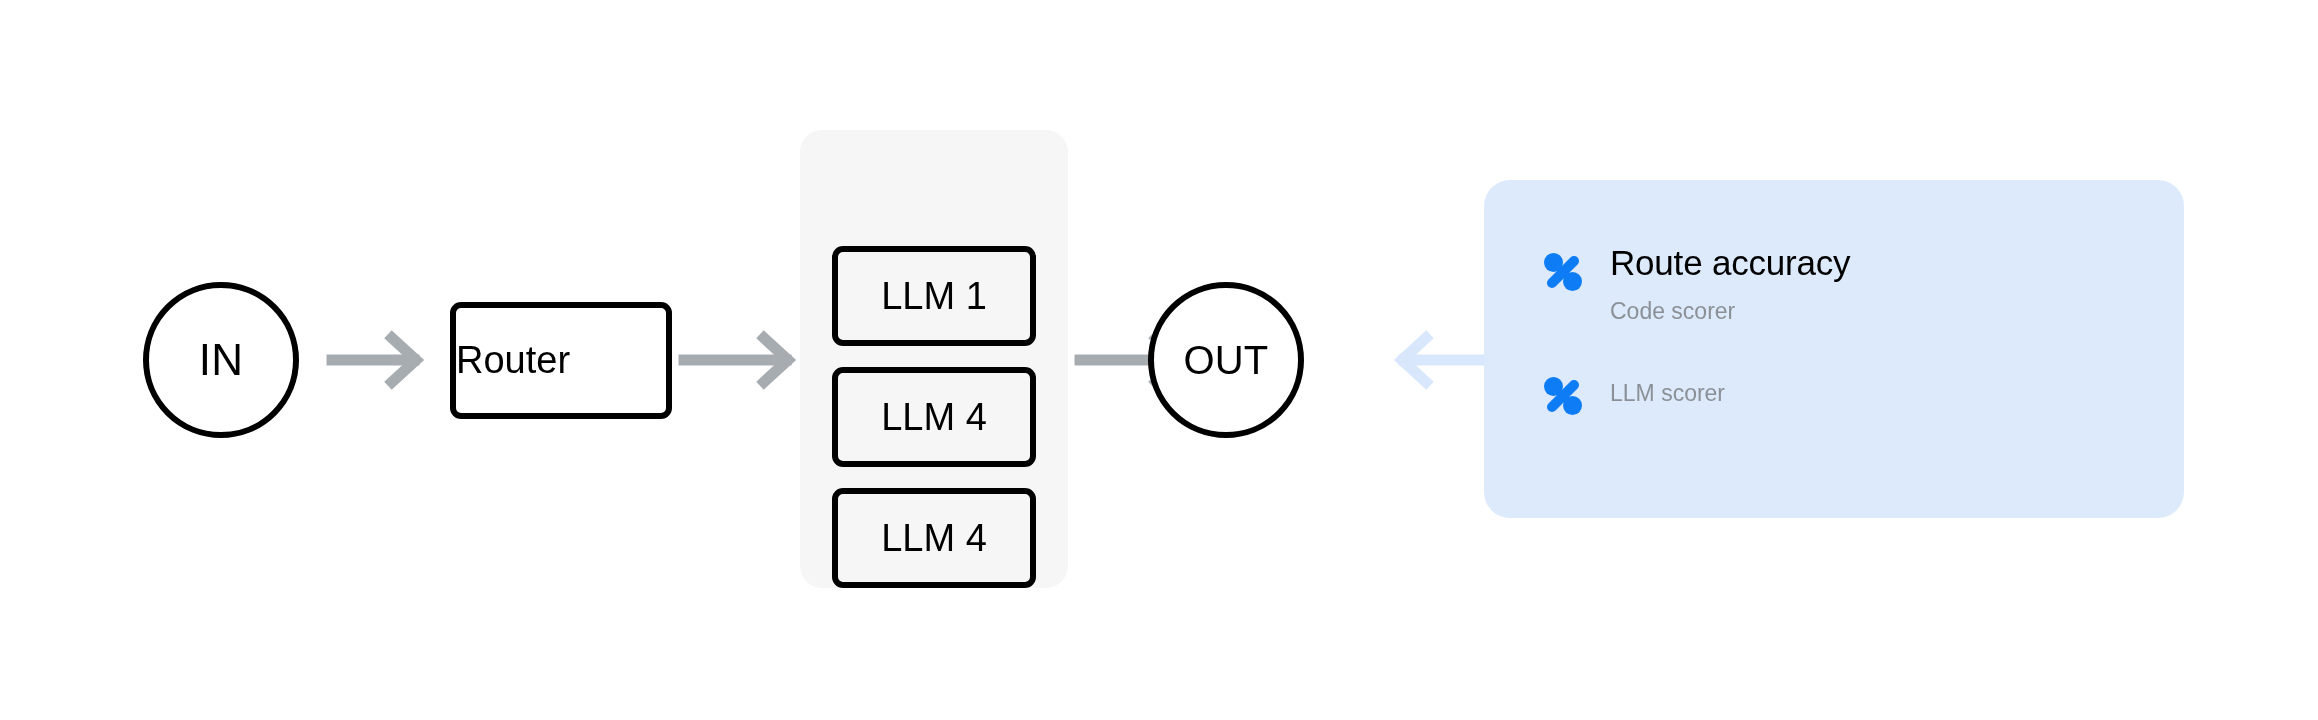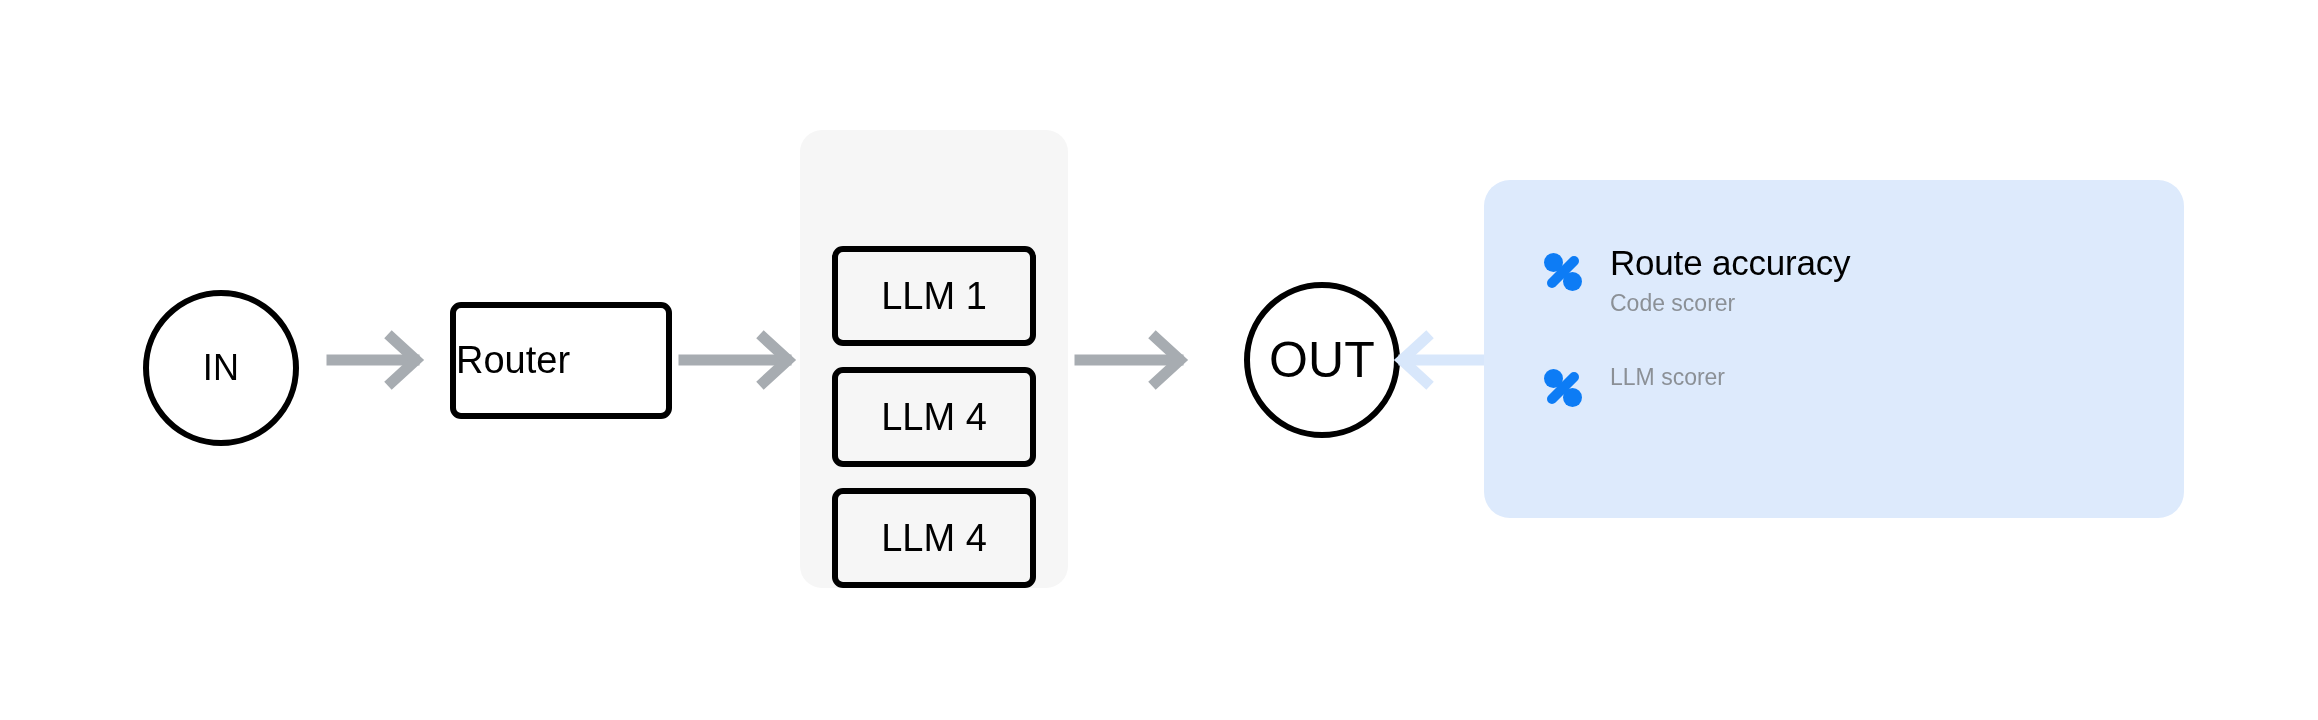--- a/index.html
+++ b/index.html
@@ -29,31 +29,31 @@
     border-radius: 50%;
     background: #ffffff;
     display: flex;
     align-items: center;
     justify-content: center;
     color: #000000;
     letter-spacing: 0.2px;
   }
   .node-in {
     left: 143px;
-    top: 290px;
-    width: 156px;
-    height: 156px;
-    font-size: 36px;
-  }
-  .node-out {
-    left: 1244px;
     top: 282px;
     width: 156px;
     height: 156px;
-    font-size: 50px;
+    font-size: 44px;
+  }
+  .node-out {
+    left: 1148px;
+    top: 282px;
+    width: 156px;
+    height: 156px;
+    font-size: 40px;
     text-align: right;
   }
 
   
   .router-box {
     position: absolute;
     left: 450px;
     top: 302px;
     width: 222px;
     height: 117px;
@@ -146,21 +146,21 @@
   .scorer-title {
     font-size: 35px;
     line-height: 42px;
     color: #000000;
     letter-spacing: -0.2px;
   }
   .scorer-sub {
     font-size: 23px;
     line-height: 34px;
     color: #8b9096;
-    margin-top: 2px;
+    margin-top: 10px;
   }
 </style>
 </head>
 <body>
 
 <div class="canvas">
 
   <div class="node-circle node-in">
     <span>IN</span>
   </div>

